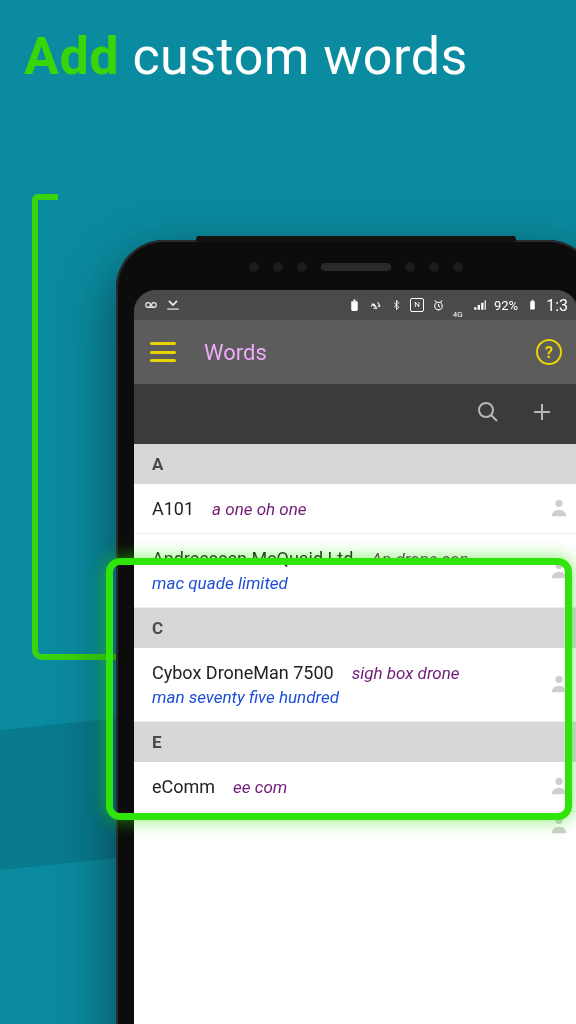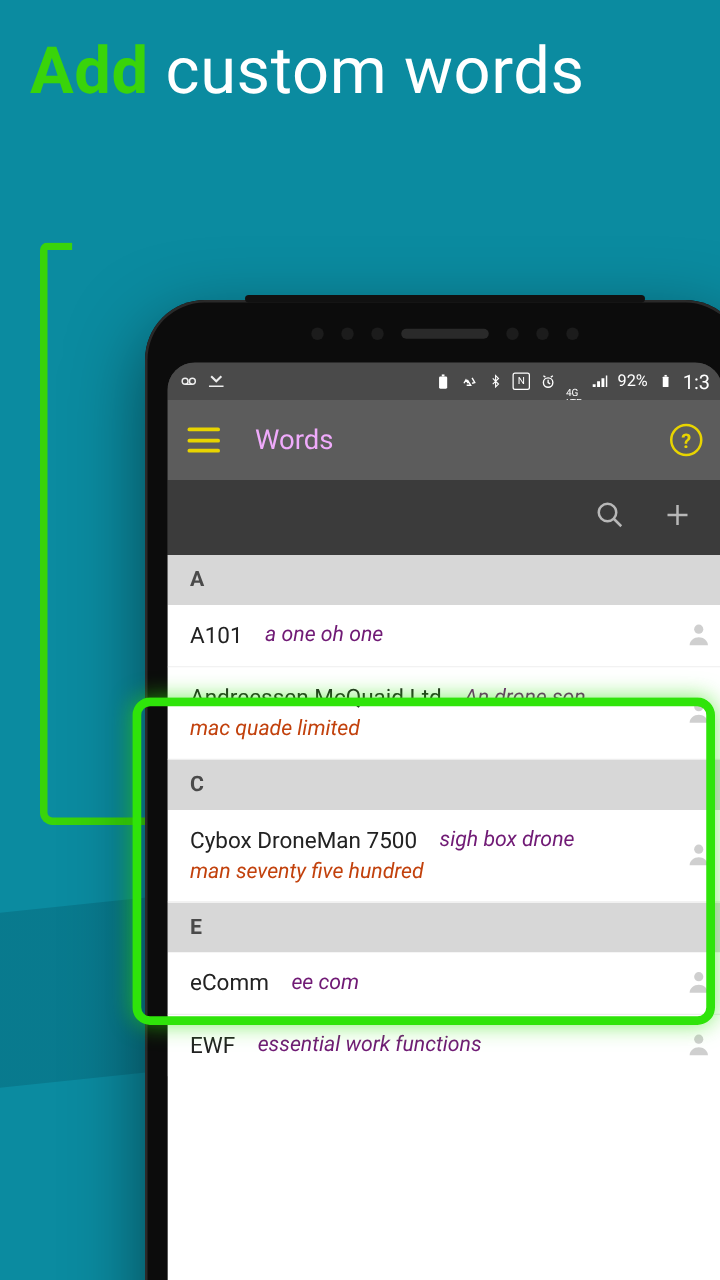--- a/index.html
+++ b/index.html
@@ -143,24 +143,24 @@
     font-weight: 700;
     font-size: 17px;
     padding: 10px 18px;
   }
   .row {
     position: relative;
     padding: 14px 44px 14px 18px;
     border-bottom: 1px solid #eee;
     background: #fff;
   }
-  .row .title-line { display: flex; gap: 18px; align-items: flex-start; }
+  .row .title-line { display: flex; gap: 18px; align-items: center; }
   .row .word { color: #222; font-size: 18px; }
   .row .pron-inline { color: #701a75; font-style: italic; font-size: 17px; white-space: nowrap; overflow: hidden; text-overflow: clip; }
-  .row .pron-below { color: #c2410c; font-style: italic; font-size: 17px; margin-top: 4px; }
+  .row .pron-below { color: #1d4ed8; font-style: italic; font-size: 17px; margin-top: 4px; }
   .row .person {
     position: absolute; right: 8px; top: 50%; transform: translateY(-50%);
     color: #cfcfcf;
   }
   .row .person svg { width: 22px; height: 22px; }
 
   
   .highlight-box {
     position: absolute;
     border: 7px solid #2fe40a;
@@ -329,24 +329,20 @@
         </div>
         <span class="person">
           <svg viewBox="0 0 24 24" fill="currentColor">
               <circle cx="12" cy="8" r="4"></circle>
               <path d="M4 22c0-4 4-7 8-7s8 3 8 7z"></path>
             </svg>
         </span>
       </div>
 
       <div class="row" style="border-bottom:none;">
-        <div class="title-line">
-          <span class="word">EWF</span>
-          <span class="pron-inline">essential work functions</span>
-        </div>
         <span class="person">
           <svg viewBox="0 0 24 24" fill="currentColor">
               <circle cx="12" cy="8" r="4"></circle>
               <path d="M4 22c0-4 4-7 8-7s8 3 8 7z"></path>
             </svg>
         </span>
       </div>
 
     </div>
   </div>

